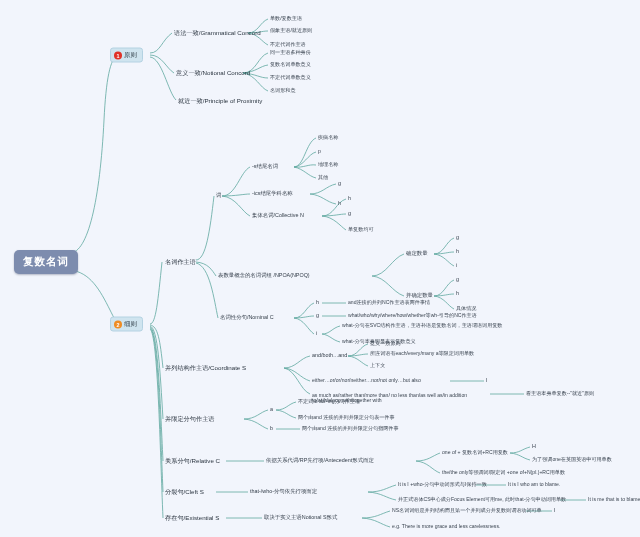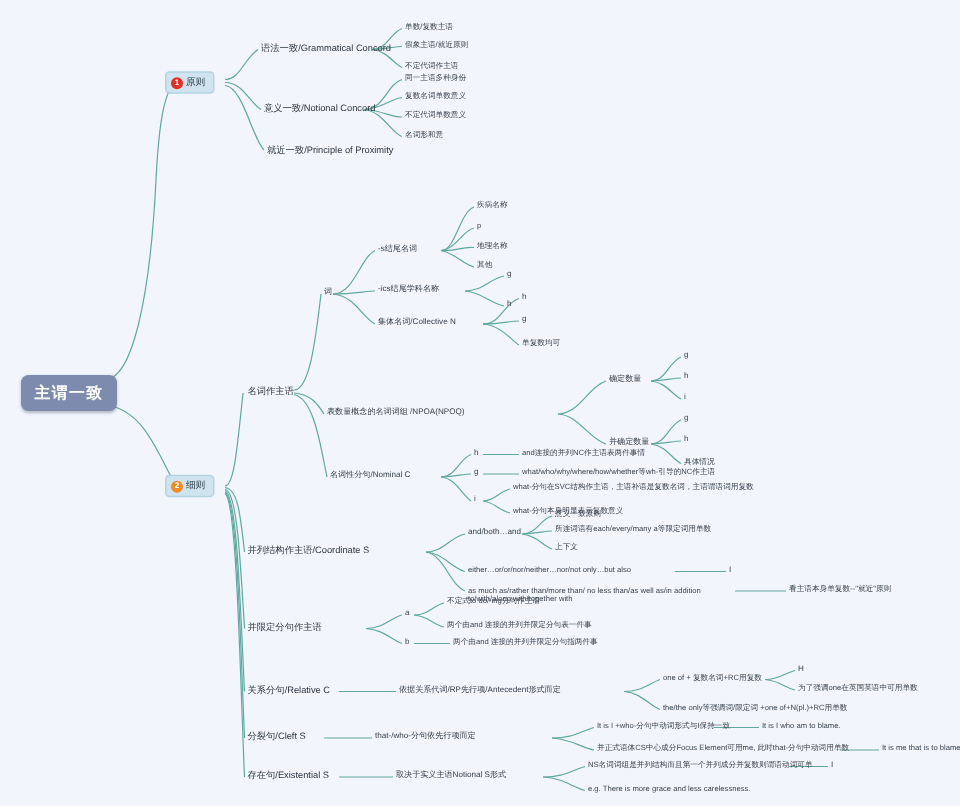--- a/index.html
+++ b/index.html
@@ -170,21 +170,21 @@
       <path d="M476,485 L506,485"></path>
       <path d="M560,500 L586,500"></path>
 
       <path d="M226,518 L262,518"></path>
       <path d="M362,518 C376,518 380,514 390,511"></path>
       <path d="M362,518 C376,519 380,524 390,527"></path>
       <path d="M526,511 L552,511"></path>
     </g>
   </svg>
 
-  <div class="root" style="left:14px;top:262px;">主谓一致</div>
+  <div class="root" style="left:14px;top:262px;">复数名词</div>
 
   <div class="pill" style="left:110px;top:55px;">
     <span class="badge badge-red">1</span>
     <span>原则</span>
   </div>
   <div class="pill" style="left:110px;top:324px;">
     <span class="badge badge-orange">2</span>
     <span>细则</span>
   </div>
 

